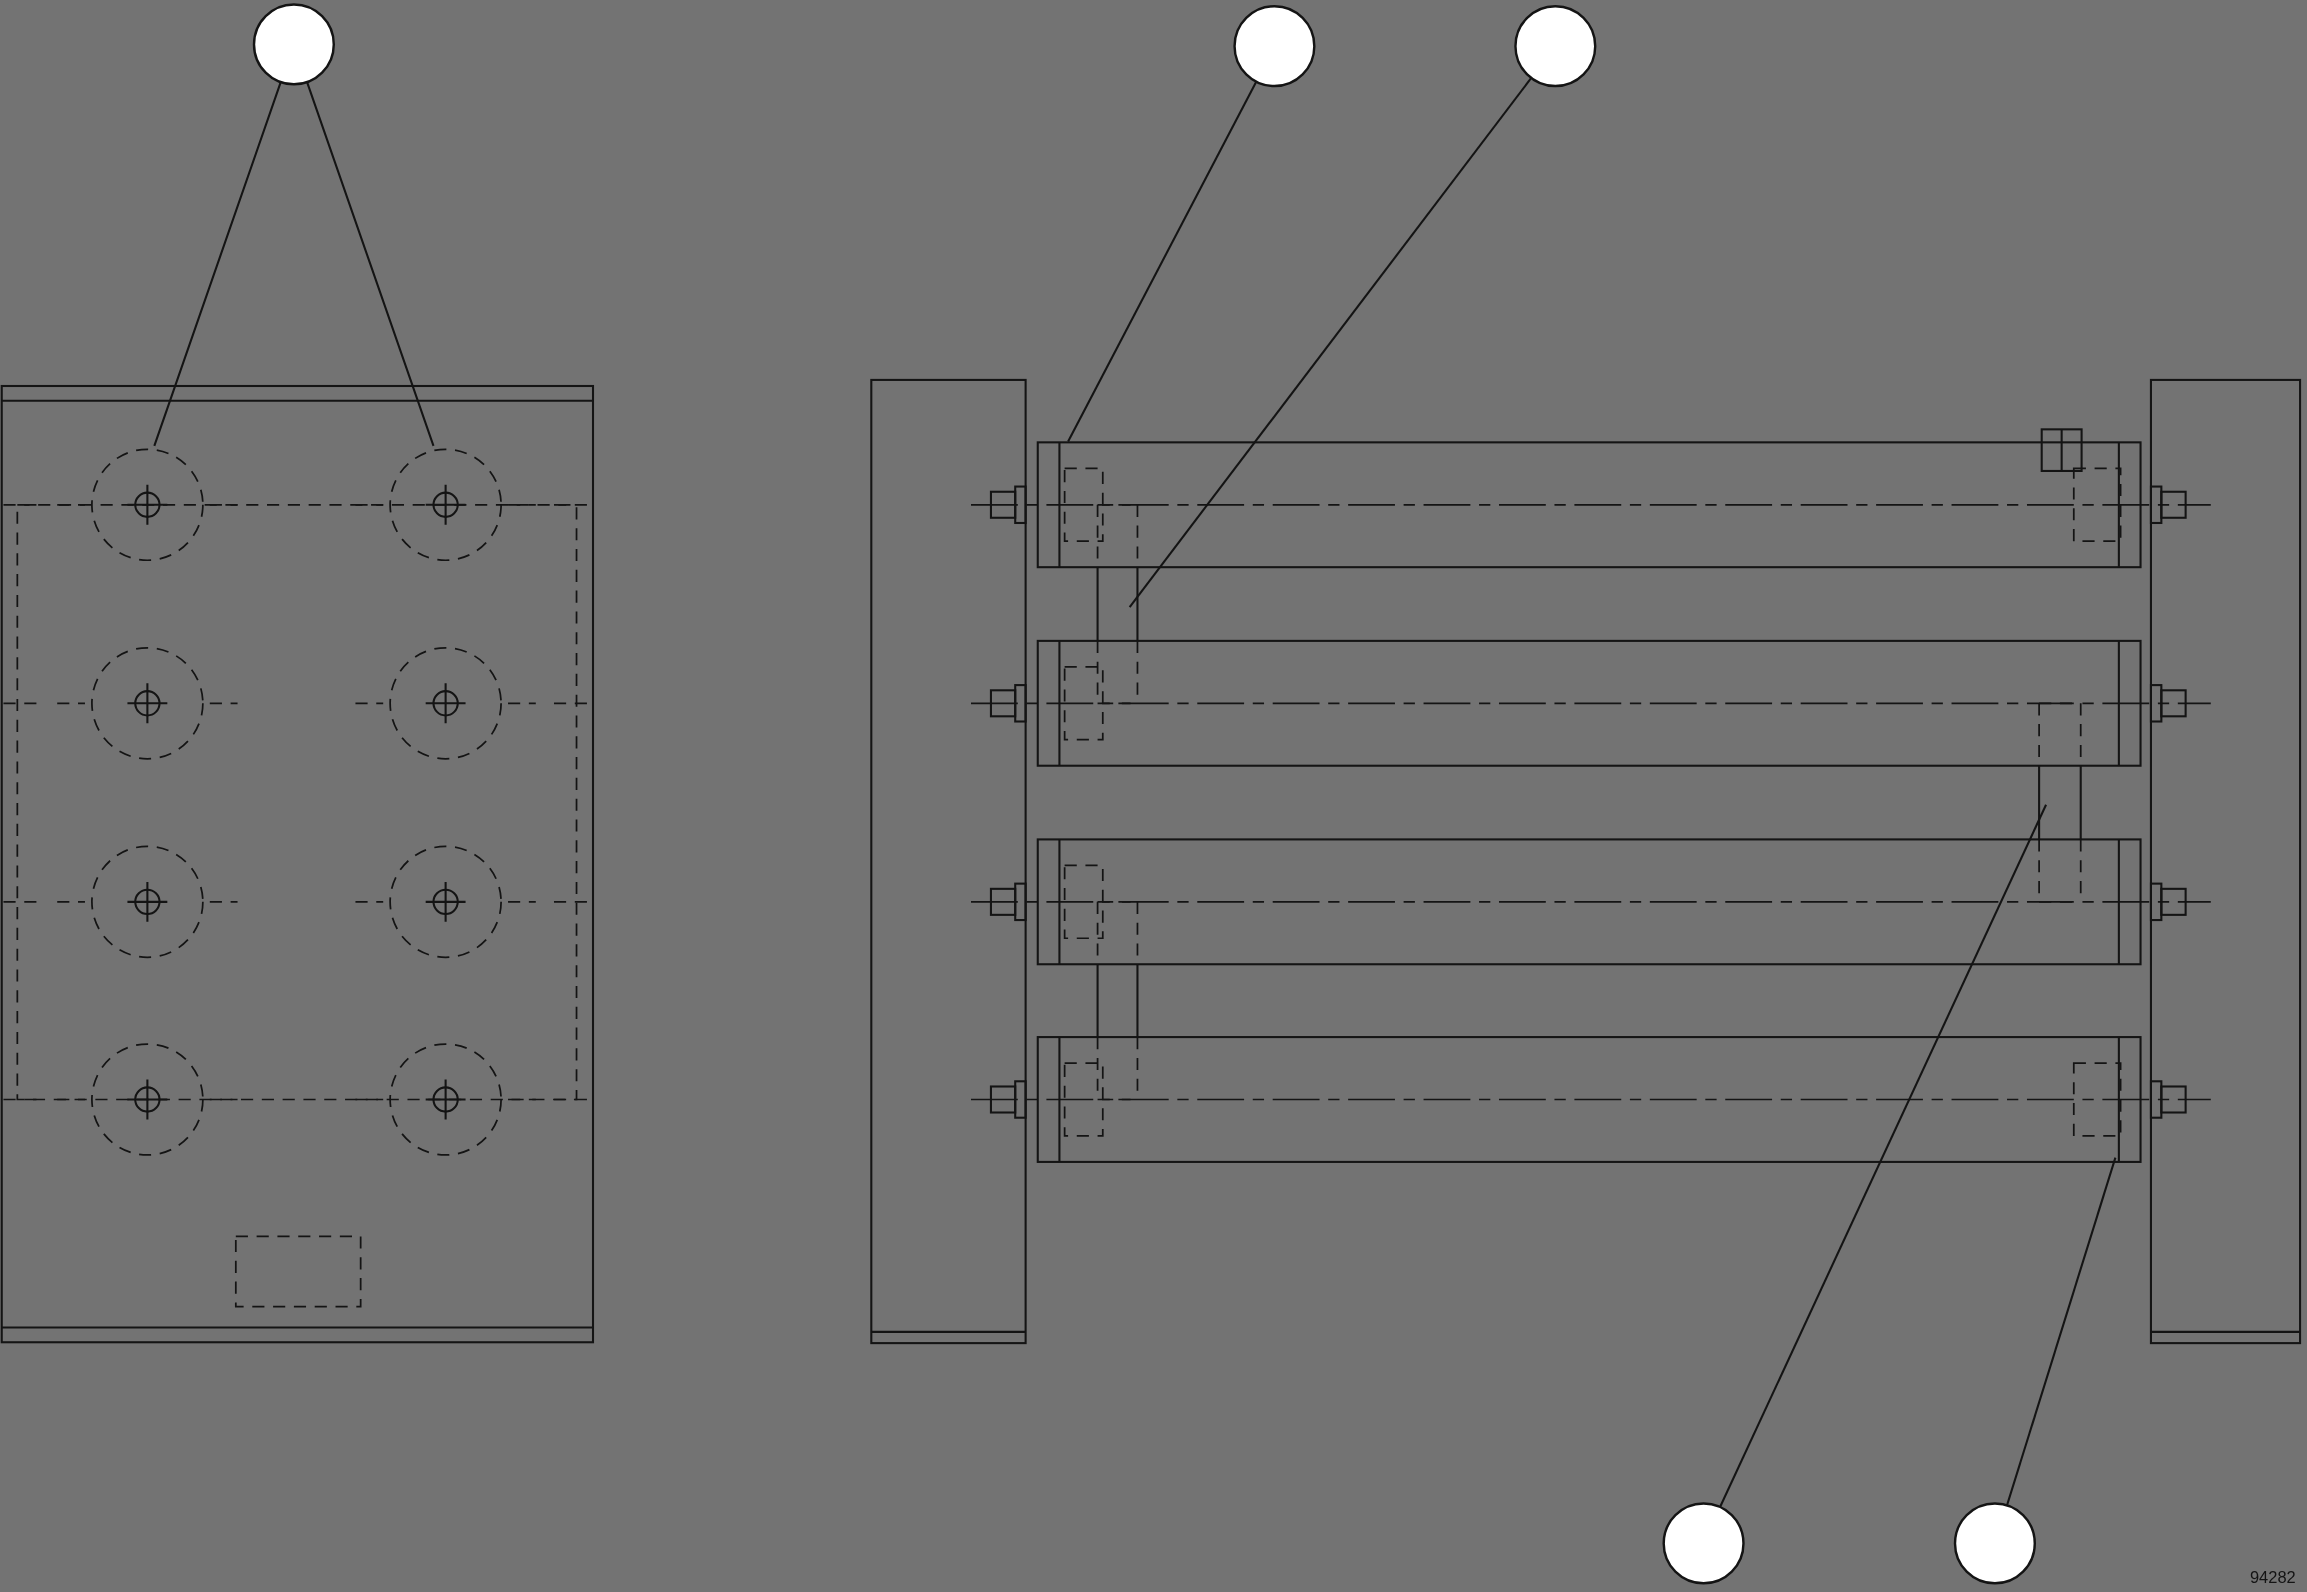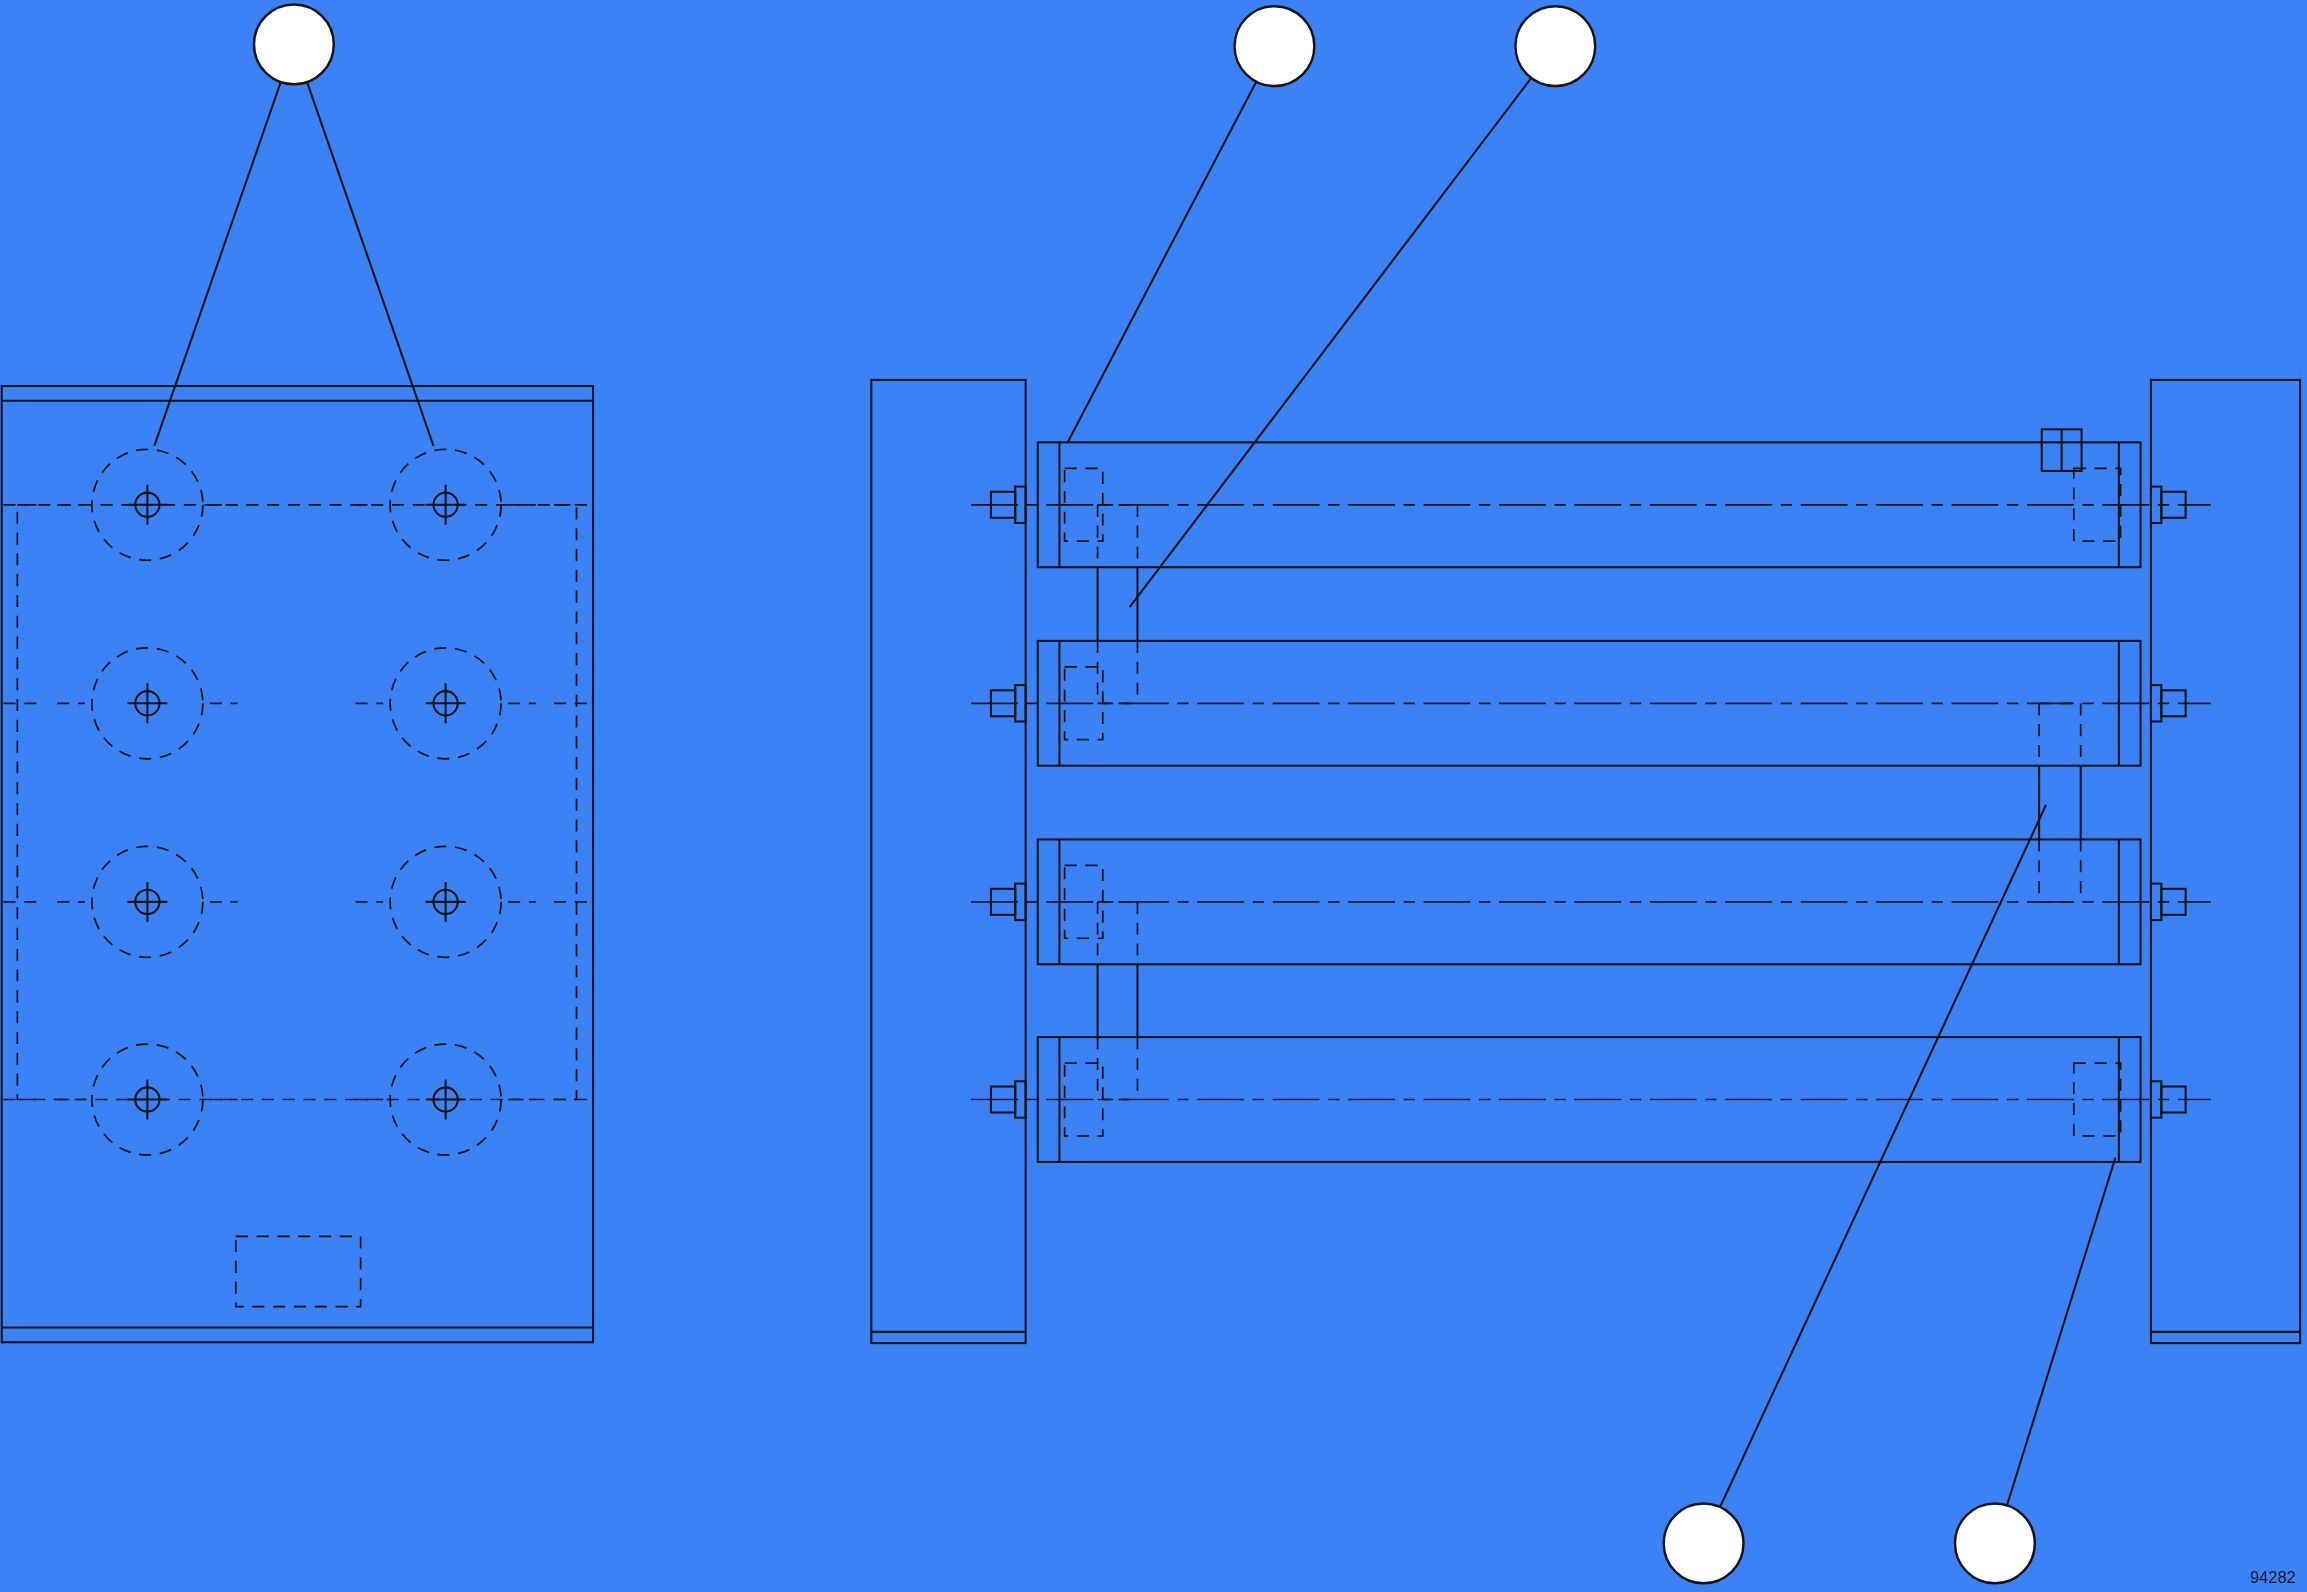--- a/index.html
+++ b/index.html
@@ -1,16 +1,16 @@
 <!DOCTYPE html>
 <html style="font-size:14px"><head>
 <meta charset="utf-8">
 <style>
   html,body{margin:0;padding:0;background:#ffffff;}
-  .stage{width:2307px;height:1593px;background:#3b82f6;position:relative;overflow:hidden;
+  .stage{width:2307px;height:1593px;background:#737373;position:relative;overflow:hidden;
          font-family:"Liberation Sans",sans-serif;}
   #dwg{display:block;}
   #dwg *{stroke:#141414;fill:none;stroke-width:2.4;}
   #dwg .dash{stroke-dasharray:14 10;stroke-width:2;}
   #dwg .cl{stroke-dasharray:54 10 13 10;stroke-width:2;}
   #dwg .balloon{fill:#ffffff;stroke-width:2.8;}
   #dwg text{stroke:none;fill:#141414;font:19px "Liberation Sans",sans-serif;}
   #dwg .balloon-label{font:26px "Liberation Sans",sans-serif;text-anchor:middle;}
 </style>
 </head>

